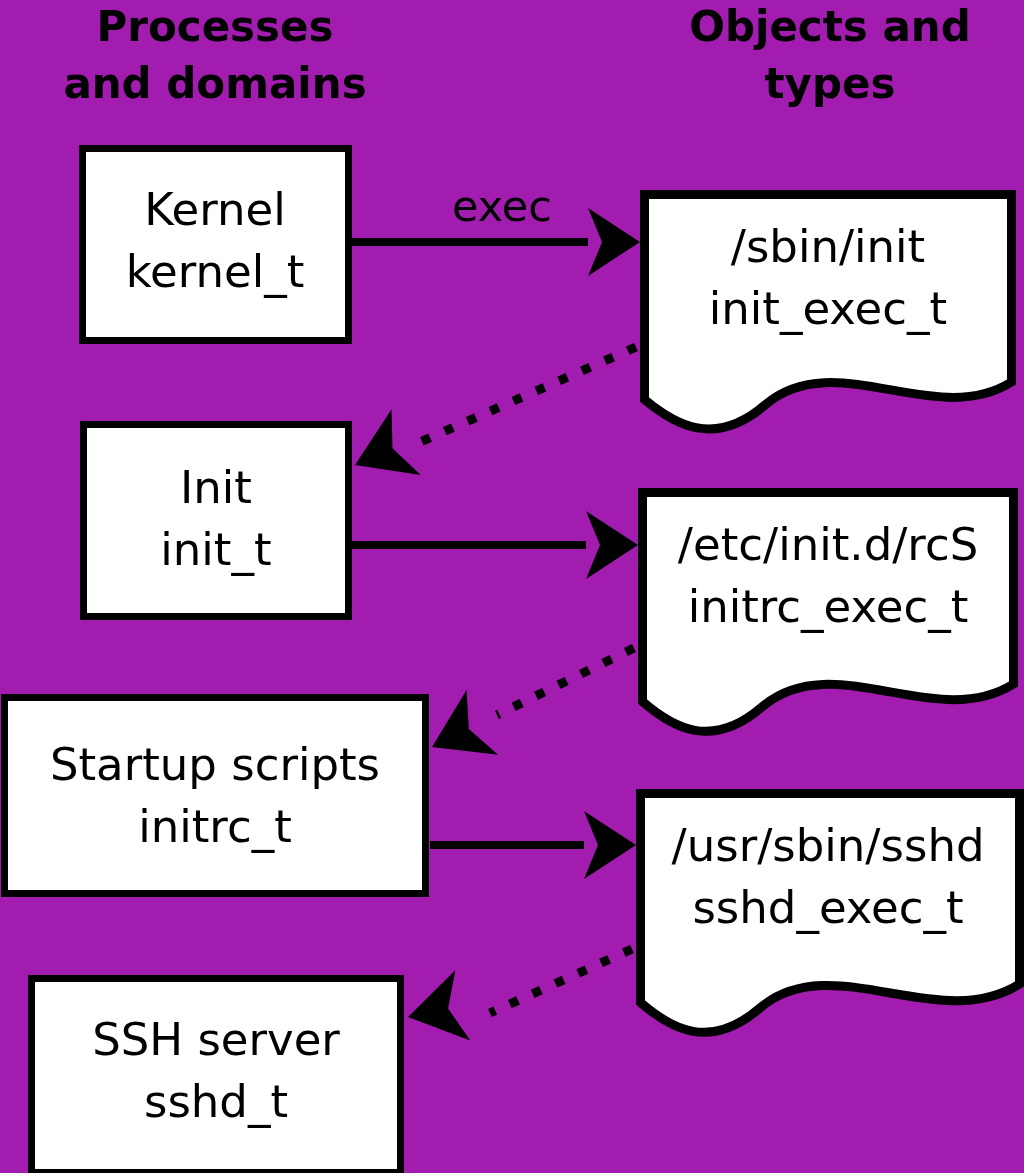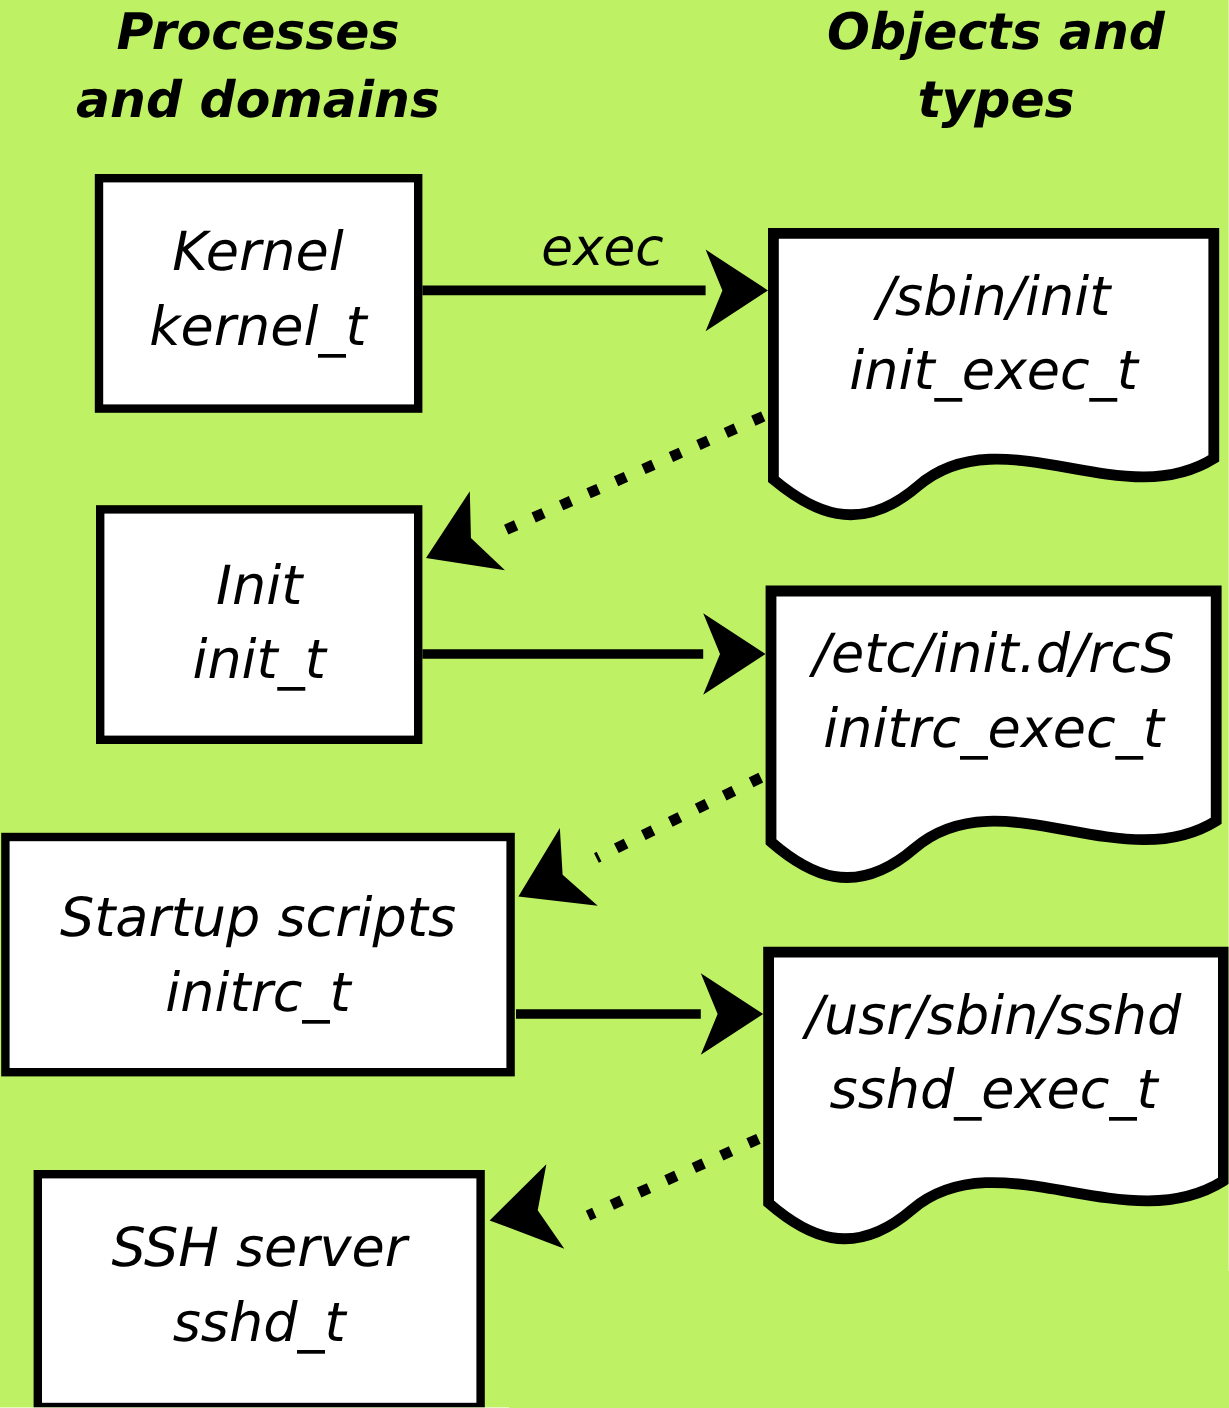--- a/index.html
+++ b/index.html
@@ -4,24 +4,23 @@
 <style>
   html, body {
     margin: 0;
     padding: 0;
     background: #ffffff;
   }
   #diagram-root {
     position: relative;
     width: 1024px;
     height: 1173px;
-    background: #bef264;
+    background: #a21caf;
     font-family: "DejaVu Sans", sans-serif;
     overflow: hidden;
-    font-style: italic;
   }
   svg.layer {
     position: absolute;
     top: 0;
     left: 0;
     width: 1024px;
     height: 1173px;
   }
   .col-title {
     font-family: "DejaVu Sans", sans-serif;

